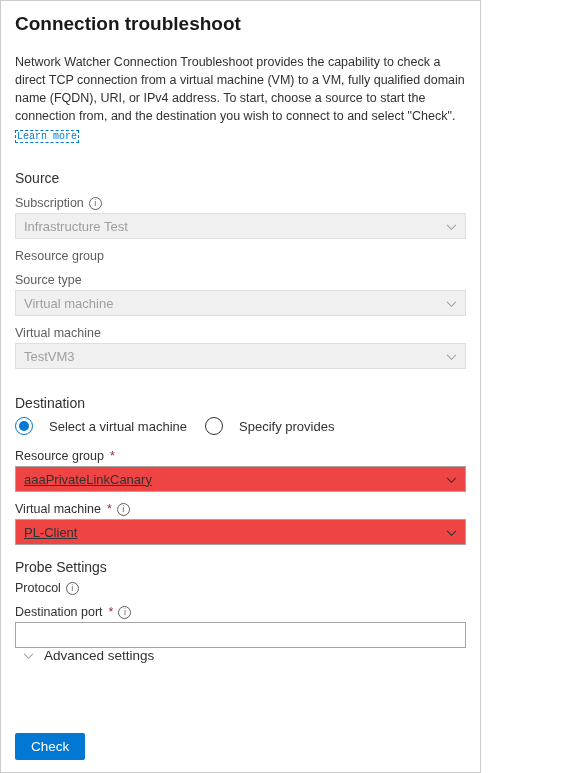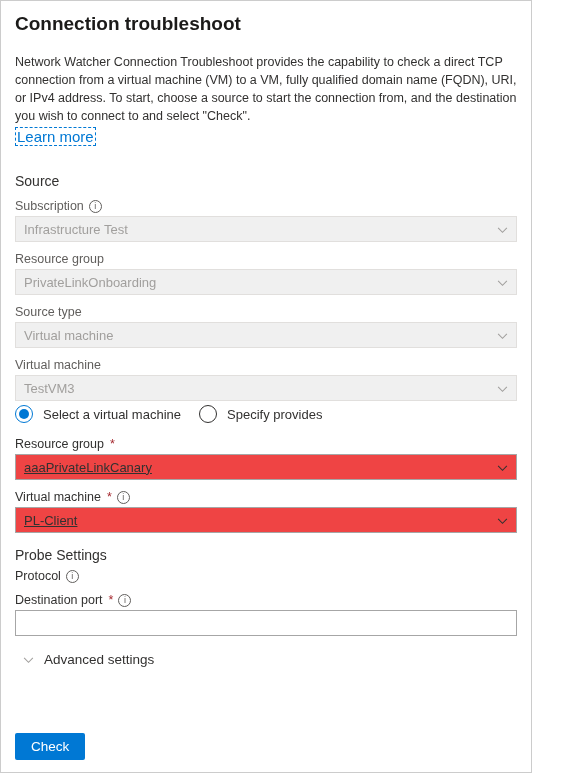--- a/index.html
+++ b/index.html
@@ -3,44 +3,45 @@
   <meta charset="utf-8">
   <style>
     * { box-sizing: border-box; margin: 0; padding: 0; }
     body {
       font-family: "Segoe UI", "Segoe UI Web", Arial, sans-serif;
       font-size: 13px;
       color: #323130;
       background: #fff;
     }
     .panel {
-      width: 532px;
+      width: 481px;
       height: 773px;
       border: 1px solid #ccc;
       padding: 12px 14px 14px 14px;
       overflow: hidden;
       position: relative;
     }
     .title {
       font-size: 19px;
       font-weight: 600;
       color: #1b1a19;
       margin-bottom: 18px;
     }
     .description {
       font-size: 12.5px;
       color: #323130;
       line-height: 1.45;
     }
     .learn-more {
       color: #0078d4;
       text-decoration: none;
-      font-size: 15px;
+      font-size: 10px;
       border: 1px dashed #0078d4;
       padding: 0 1px;
+      font-family: Liberation Mono, monospace;
     }
     .section-heading {
       font-size: 14px;
       color: #323130;
       margin-top: 26px;
       margin-bottom: 6px;
     }
     .field-label {
       font-size: 12.5px;
       color: #605e5c;
@@ -94,21 +95,21 @@
     .select-enabled .chevron { color: #323130; }
     .radio-row {
       display: flex;
       align-items: center;
       gap: 18px;
       margin-top: 4px;
     }
     .radio-item {
       display: flex;
       align-items: center;
-      gap: 10px;
+      gap: 16px;
       font-size: 13px;
       cursor: pointer;
     }
     .radio-circle {
       width: 18px;
       height: 18px;
       border-radius: 50%;
       border: 1px solid #323130;
       display: inline-flex;
       align-items: center;
@@ -118,21 +119,20 @@
     .radio-dot {
       width: 10px;
       height: 10px;
       border-radius: 50%;
       background: #0078d4;
     }
     .expand-row {
       display: flex;
       align-items: center;
       gap: 10px;
-      margin-top: 16px;
       font-size: 13.5px;
       color: #323130;
       cursor: pointer;
       padding-left: 8px;
     }
     .check-btn {
       background: #0078d4;
       color: #fff;
       border: none;
       padding: 6px 16px;
@@ -166,26 +166,20 @@
   <div class="select-disabled">
     <span>Infrastructure Test</span>
     <span class="chevron"><svg width="11" height="7" viewBox="0 0 12 8">
           <path d="M1 1l5 5 5-5" stroke="currentColor" fill="none" stroke-width="1.2"></path>
         </svg></span>
   </div>
 
   <div class="field-label">
     <span>Resource group</span>
   </div>
-  <div class="select-disabled">
-    <span>PrivateLinkOnboarding</span>
-    <span class="chevron"><svg width="11" height="7" viewBox="0 0 12 8">
-          <path d="M1 1l5 5 5-5" stroke="currentColor" fill="none" stroke-width="1.2"></path>
-        </svg></span>
-  </div>
 
   <div class="field-label">
     <span>Source type</span>
   </div>
   <div class="select-disabled">
     <span>Virtual machine</span>
     <span class="chevron"><svg width="11" height="7" viewBox="0 0 12 8">
           <path d="M1 1l5 5 5-5" stroke="currentColor" fill="none" stroke-width="1.2"></path>
         </svg></span>
   </div>
@@ -193,20 +187,21 @@
   <div class="field-label">
     <span>Virtual machine</span>
   </div>
   <div class="select-disabled">
     <span>TestVM3</span>
     <span class="chevron"><svg width="11" height="7" viewBox="0 0 12 8">
           <path d="M1 1l5 5 5-5" stroke="currentColor" fill="none" stroke-width="1.2"></path>
         </svg></span>
   </div>
 
+  <div class="section-heading">Destination</div>
 
   <div class="radio-row">
     <div class="radio-item">
       <span class="radio-circle selected">
           <span class="radio-dot"></span>
         </span>
       <span>Select a virtual machine</span>
     </div>
     <div class="radio-item">
       <span class="radio-circle"></span>

